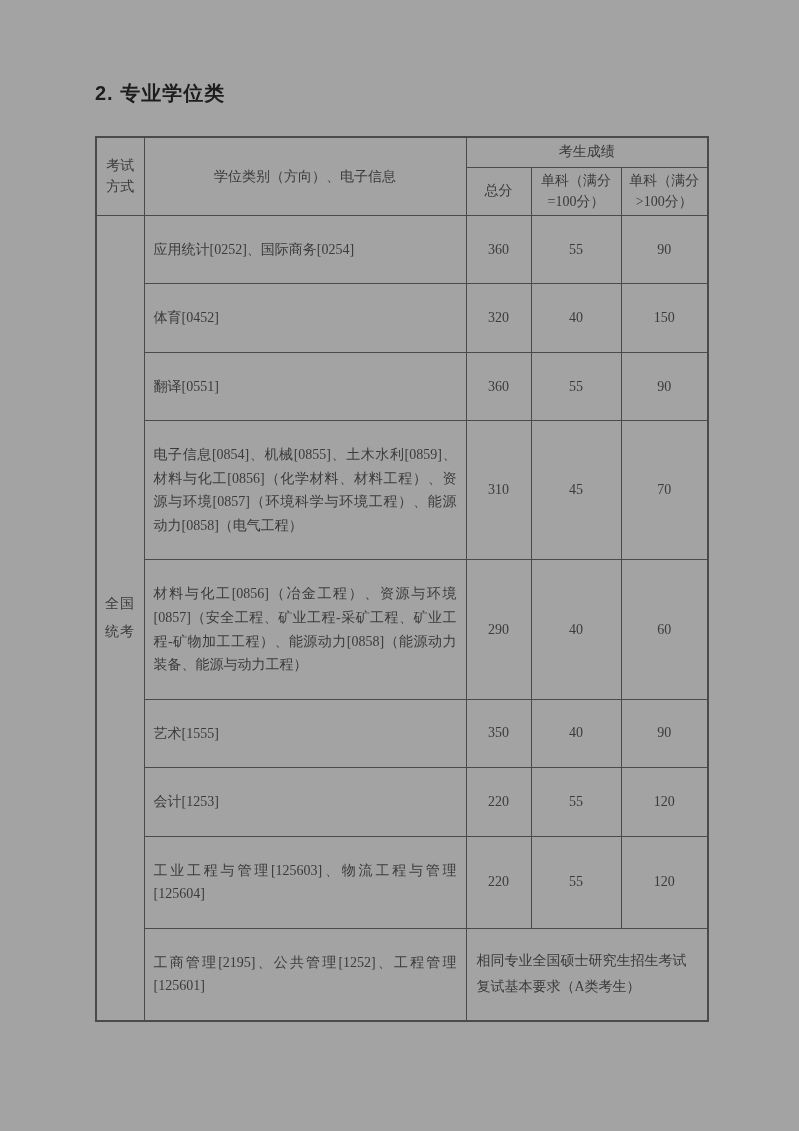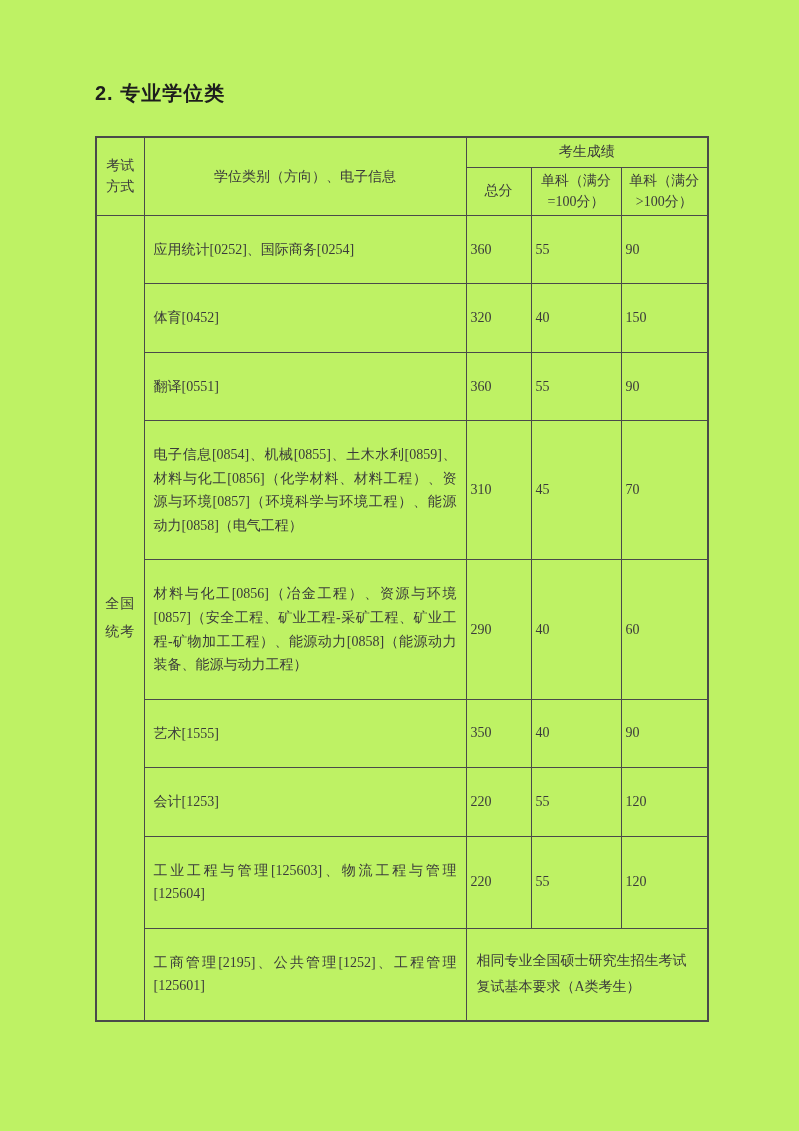--- a/index.html
+++ b/index.html
@@ -4,21 +4,21 @@
 <style>
   html, body {
     margin: 0;
     padding: 0;
     background: #ffffff;
   }
   .page {
     position: relative;
     width: 799px;
     height: 1131px;
-    background: #bef264;
+    background: #a3a3a3;
     font-family: "Liberation Serif", "DejaVu Serif", serif;
     color: #3b3b3b;
     overflow: hidden;
   }
   .title {
     position: absolute;
     left: 95px;
     top: 80px;
     margin: 0;
     font-family: "Liberation Sans", "DejaVu Sans", sans-serif;
@@ -46,31 +46,31 @@
     padding: 2px 4px;
     box-sizing: border-box;
   }
   .score-table thead th {
     line-height: 1.55;
     padding: 2px 5px;
   }
   tr.hdr1 { height: 30px; }
   tr.hdr2 { height: 47px; }
   td.exam-cell {
-    text-align: center;
     line-height: 2.0;
     padding: 0 8px;
     letter-spacing: 1px;
   }
   td.field {
     text-align: justify;
     padding: 22px 9px;
     line-height: 1.68;
   }
   td.num {
+    text-align: center;
   }
   td.note {
     line-height: 1.85;
     padding: 4px 10px;
   }
   tr.h55 { height: 55px; }
   tr.h56 { height: 56px; }
   tr.h62 { height: 62px; }
   tr.h76 { height: 76px; }
 </style>

